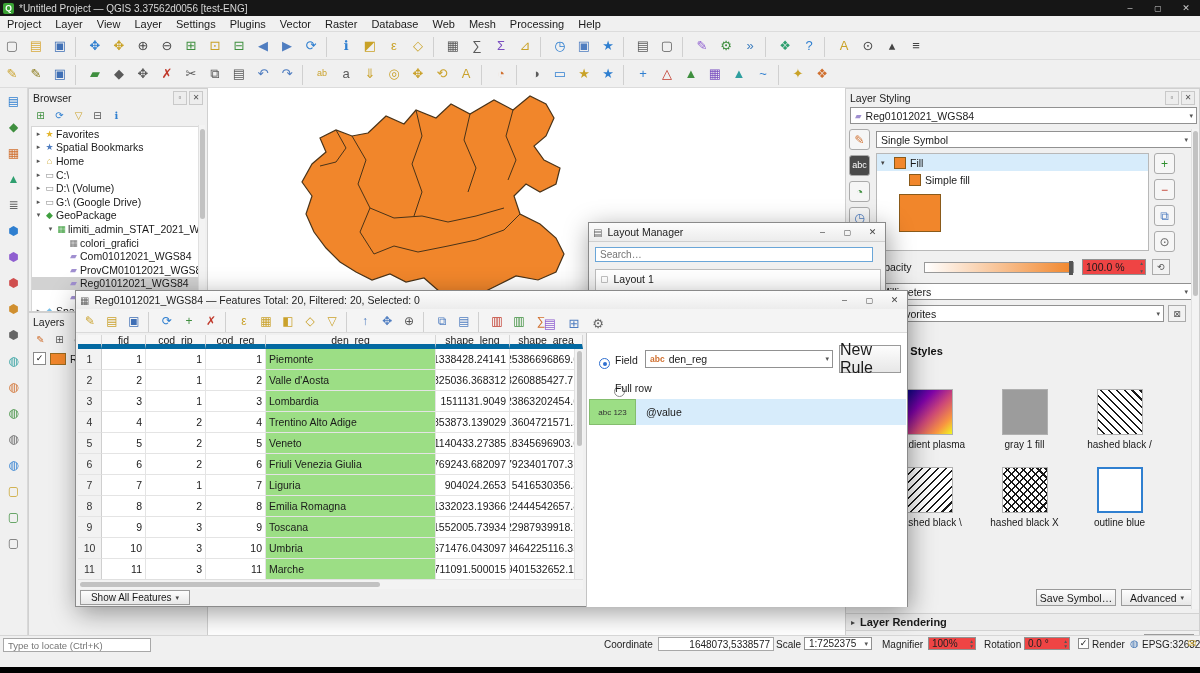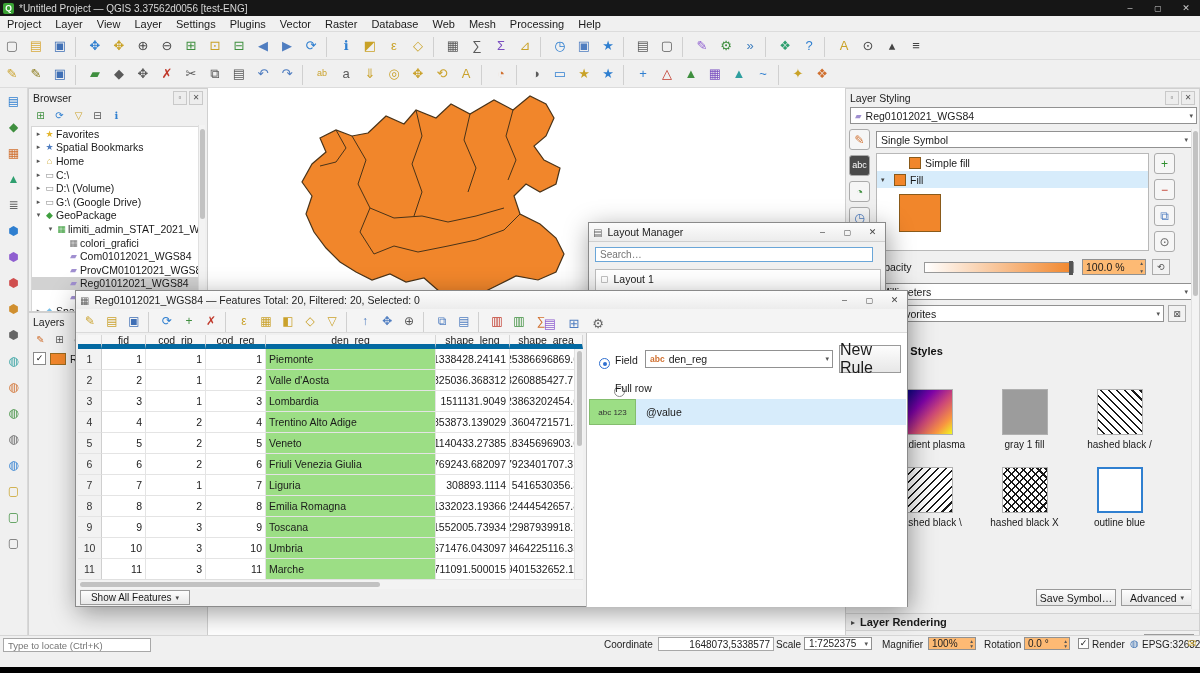--- a/index.html
+++ b/index.html
@@ -50,21 +50,21 @@
   .combo::after{content:"▾";position:absolute;right:3px;top:50%;transform:translateY(-50%);font-size:7px;color:#555}
   .combo .cic{margin-right:4px;font-size:8.5px;font-weight:bold}
   .btn{border:1px solid #9a9a9a;background:linear-gradient(#fdfdfd,#e7e7e7);font-size:10.5px;
        display:flex;align-items:center;justify-content:center;cursor:default}
   .btn-arrow::after{content:"▾";font-size:7px;margin-left:4px;color:#444}
   .cb{width:11px;height:11px;border:1px solid #8a8a8a;background:#fff;display:inline-flex;align-items:center;justify-content:center;flex:none}
   .cb.checked::after{content:"✓";font-size:9px;color:#111;line-height:1}
   .rd{width:11px;height:11px;border:1px solid #8a8a8a;border-radius:50%;background:#fff;display:inline-block;position:relative;flex:none}
   .rd.sel{border-color:#2f6fd0}
   .rd.sel::after{content:"";position:absolute;left:2.5px;top:2.5px;width:4px;height:4px;border-radius:50%;background:#2f6fd0}
-  .spin{background:#fdba74;border:1px solid #919191;font-size:10.5px;display:flex;align-items:center;padding:0 12px 0 3px}
+  .spin{background:#ef4444;border:1px solid #919191;font-size:10.5px;display:flex;align-items:center;padding:0 12px 0 3px}
   .spin::before{content:"▴";position:absolute;right:2px;top:0;font-size:5.5px;color:#555}
   .spin::after{content:"▾";position:absolute;right:2px;bottom:0;font-size:5.5px;color:#555}
   .mini{border:1px solid #ababab;background:#f2f2f2;display:flex;align-items:center;justify-content:center;font-size:9px;color:#555}
   .vscroll,.hscroll{background:#f3f3f3}
   .vscroll{border-left:1px solid #e0e0e0}
   .hscroll{border-top:1px solid #e0e0e0}
   .thumb{position:absolute;background:#c2c2c2;border-radius:3px}
   
   .strow{height:17px;display:flex;align-items:center;font-size:10.5px;padding-left:4px}
   .strow.sel{background:var(--selection-blue)}
@@ -393,28 +393,28 @@
       <span class="tbi" style="color: rgb(255, 255, 255); background: rgb(74, 74, 74); font-size: 9px;">abc</span>
       <span class="tbi" style="color: rgb(63, 143, 63);">◔</span>
       <span class="tbi" style="color: rgb(79, 125, 192);">◷</span>
     </div>
 
   <div class="abs combo" style="left:30px;top:42px;width:316px;height:17px">
     <span>Single Symbol</span>
   </div>
 
   <div class="abs" style="left:30px;top:64px;width:273px;height:98px;background:#fff;border:1px solid #b8b8b8">
-    <div class="strow" style="padding-left:28px">
-      <span class="ssw"></span>
-      <span>Simple fill</span>
-    </div>
     <div class="strow sel">
       <span class="ar2"></span>
       <span class="ssw"></span>
       <span>Fill</span>
+    </div>
+    <div class="strow" style="padding-left:28px">
+      <span class="ssw"></span>
+      <span>Simple fill</span>
     </div>
     <div class="abs" style="left:22px;top:40px;width:42px;height:38px;background:var(--fill-orange);border:1px solid #8a5a1a"></div>
   </div>
   <div class="abs btncol" style="left:308px;top:64px;width:22px">
       <span class="tbi" style="color: rgb(47, 143, 47);">+</span>
       <span class="tbi" style="color: rgb(192, 57, 43);">−</span>
       <span class="tbi" style="color: rgb(79, 125, 192);">⧉</span>
       <span class="tbi" style="color: rgb(102, 102, 102);">⊙</span>
     </div>
 
@@ -614,21 +614,21 @@
         <div class="dl">Friuli Venezia Giulia</div>
         <div>769243.682097</div>
         <div>7923401707.31</div>
       </div>
       <div class="arow">
         <div class="rn">7</div>
         <div>7</div>
         <div>1</div>
         <div>7</div>
         <div class="dl">Liguria</div>
-        <div>308893.1114</div>
+        <div>904024.2653</div>
         <div>5416530356.3</div>
       </div>
       <div class="arow">
         <div class="rn">8</div>
         <div>8</div>
         <div>2</div>
         <div>8</div>
         <div class="dl">Emilia Romagna</div>
         <div>1332023.19366</div>
         <div>22444542657.8</div>

